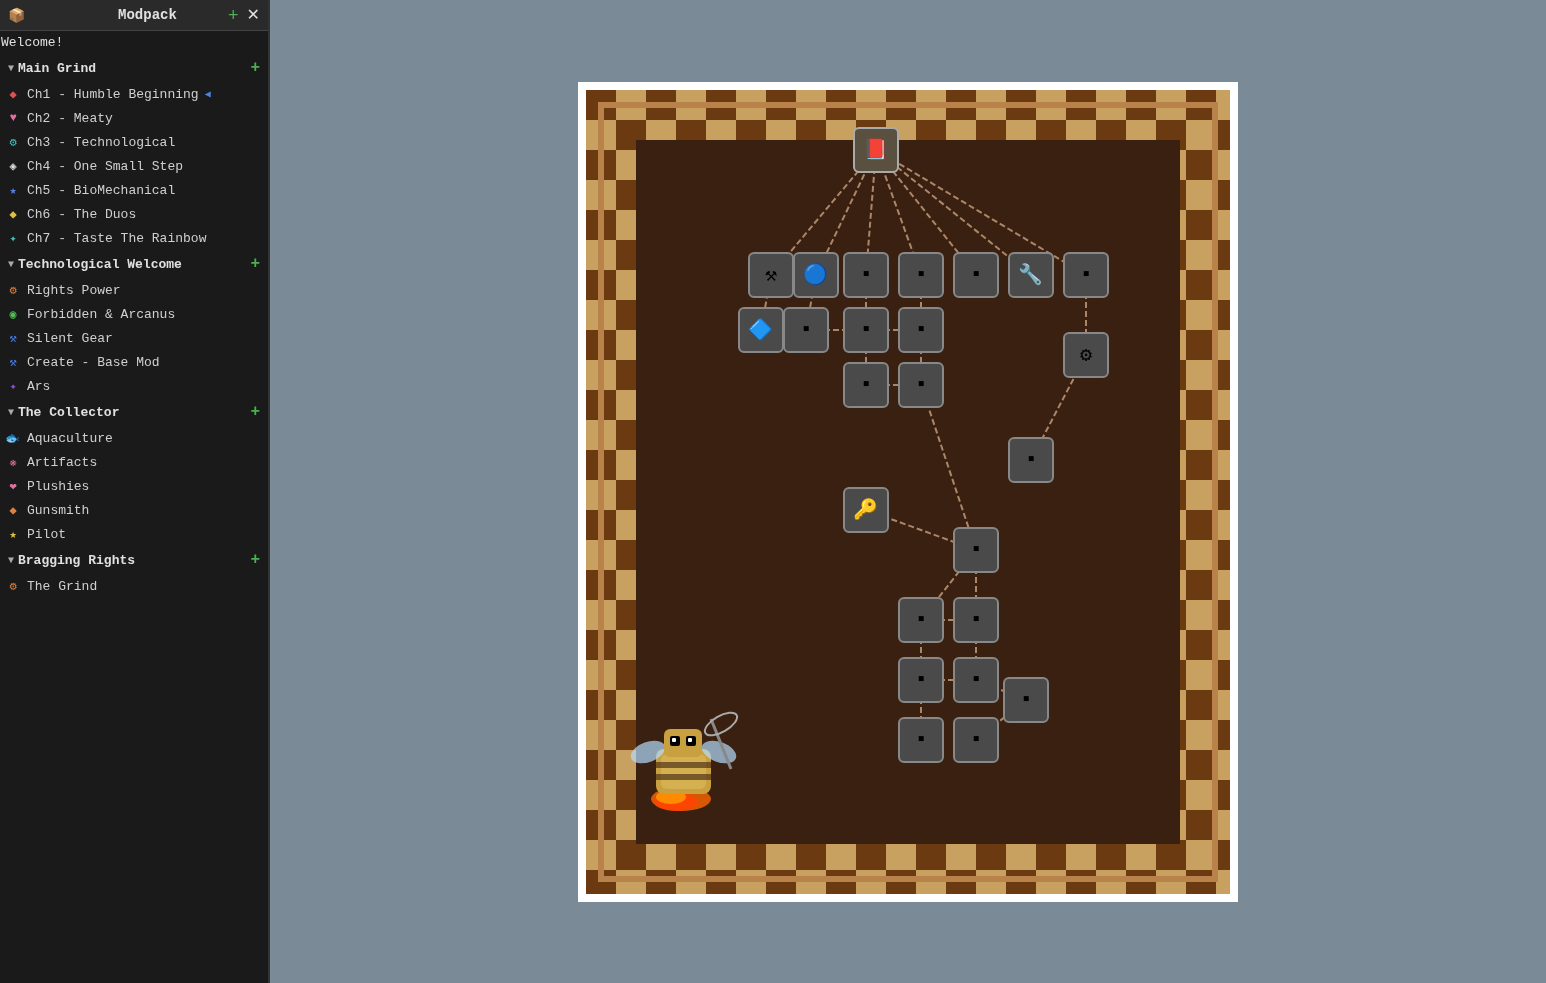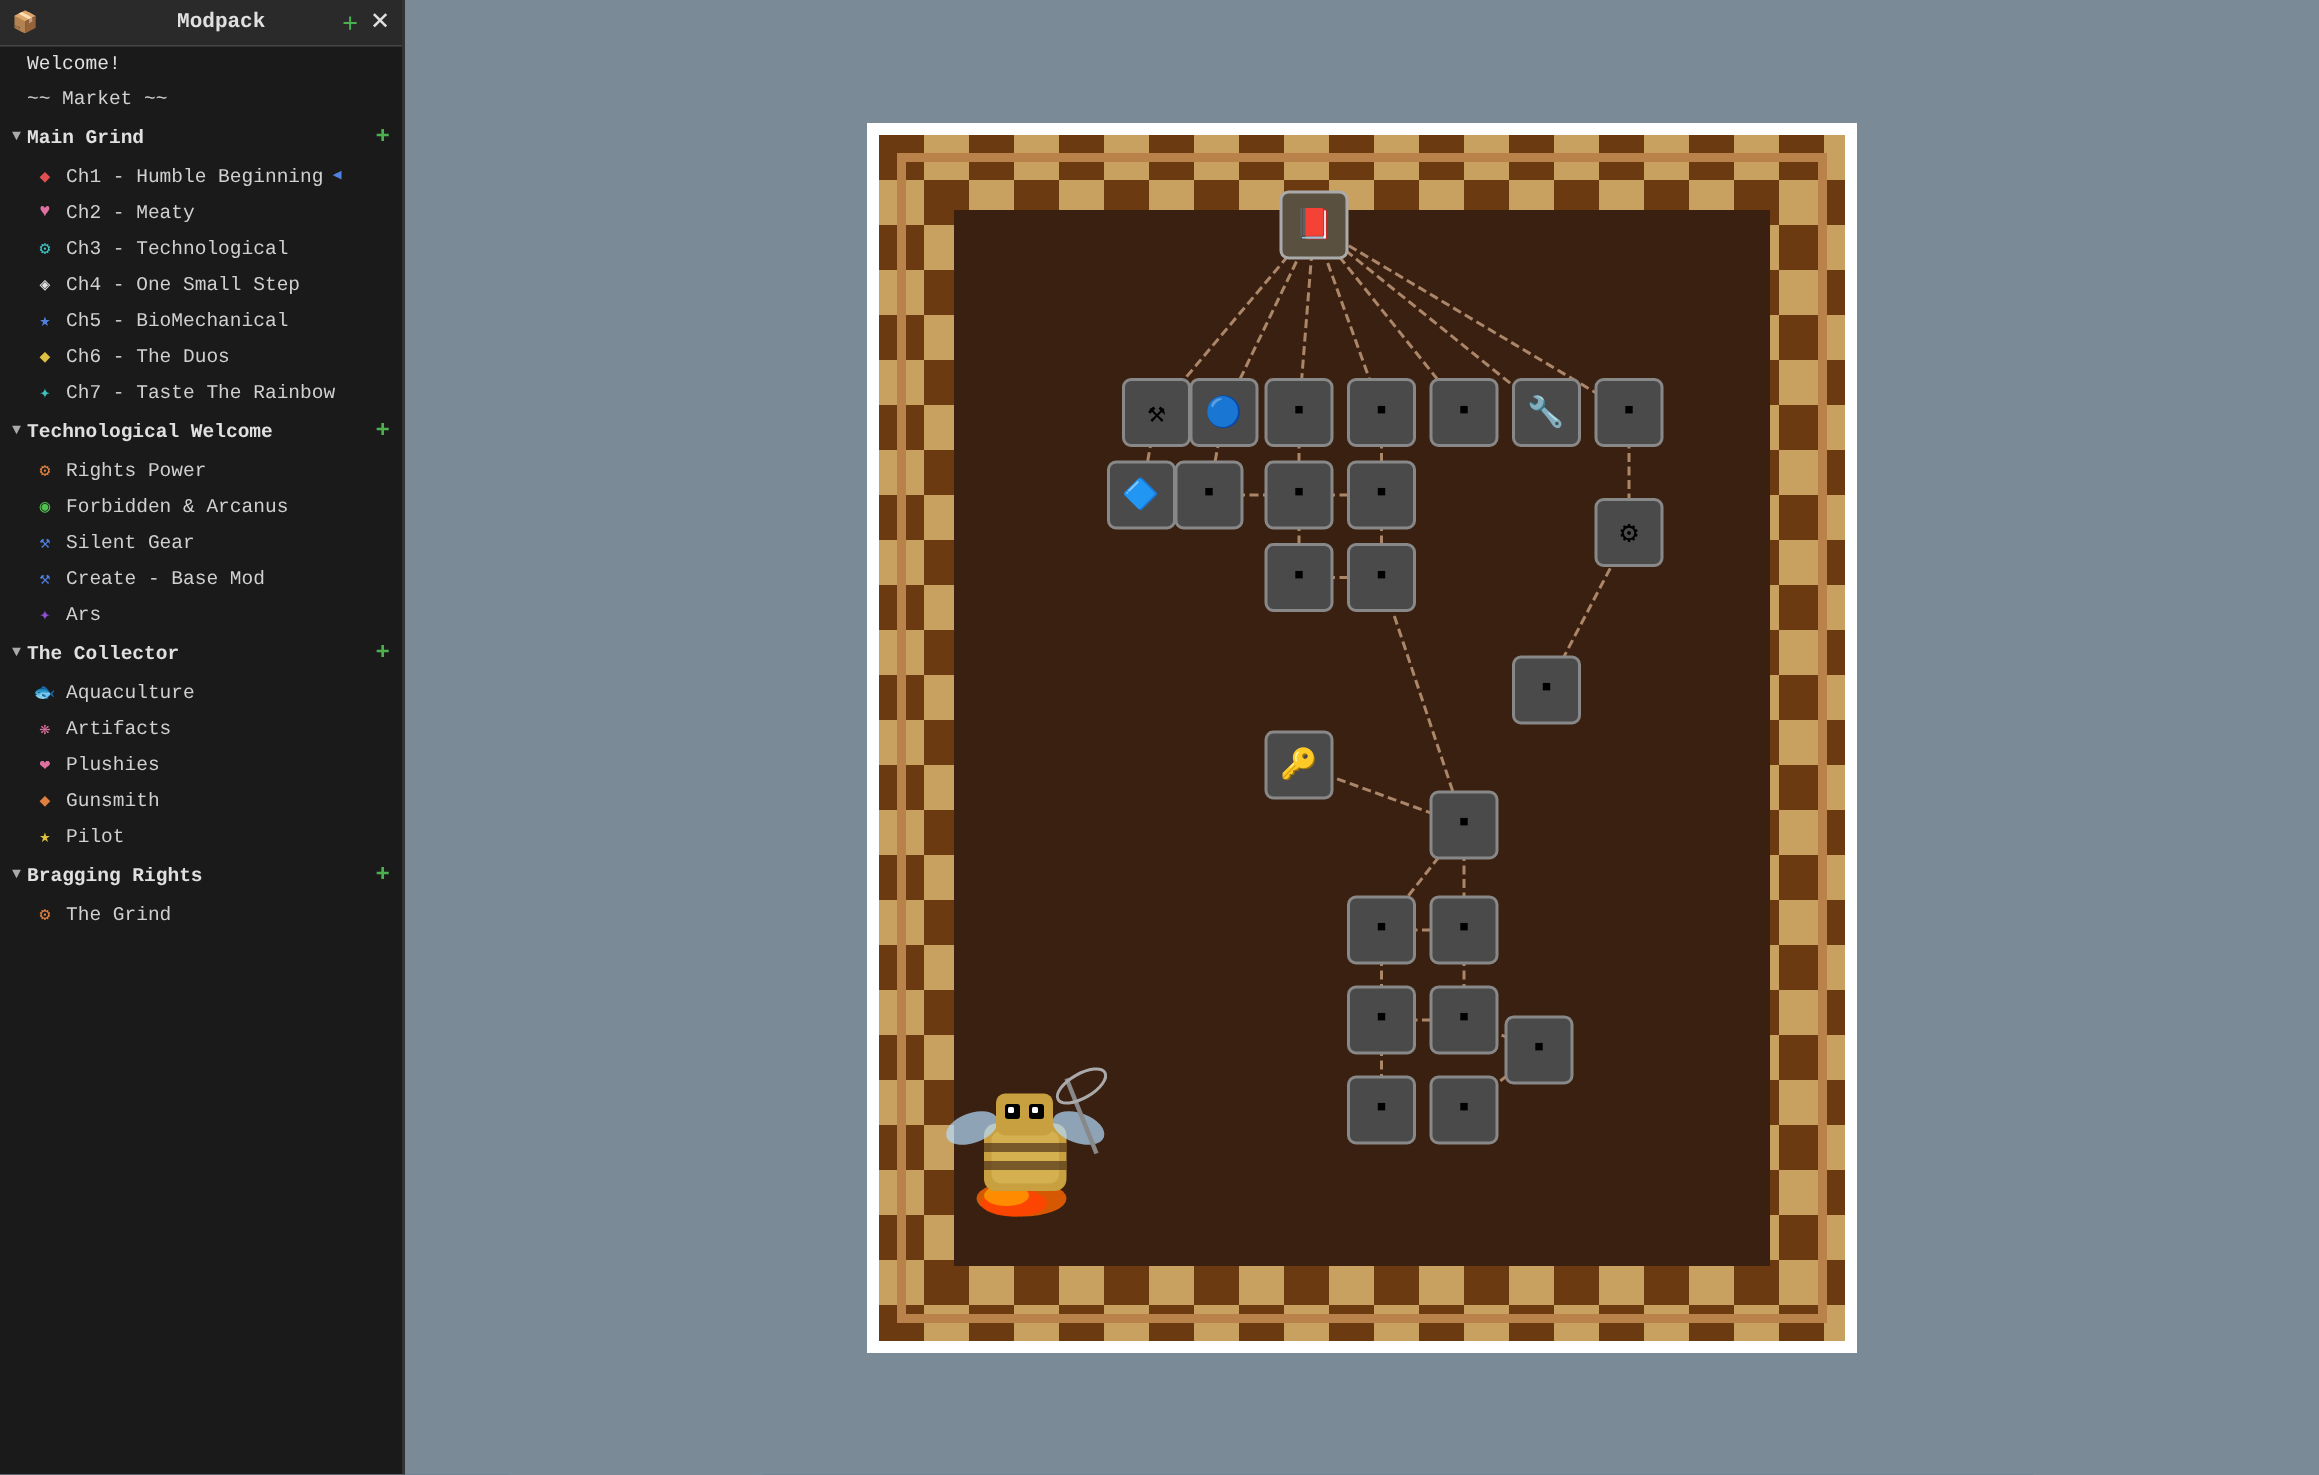--- a/index.html
+++ b/index.html
@@ -61,21 +61,21 @@
       color: #e04040;
       font-size: 16px;
       cursor: pointer;
       background: none;
       border: none;
       color: #e0e0e0;
       line-height: 1;
     }
 
     .sidebar-item {
-      padding: 4px 8px 4px 18px;
+      padding: 4px 8px 4px 1px;
       cursor: pointer;
       white-space: nowrap;
       display: flex;
       align-items: center;
       gap: 6px;
       color: #d0d0d0;
     }
     .sidebar-item.welcome { color: #e0e0e0; }
     .sidebar-item.market { color: #d0d0d0; }
 
@@ -230,23 +230,20 @@
 <div id="sidebar">
   <div class="sidebar-title-bar">
     <span class="title-icon">📦</span>
     <span>Modpack</span>
     <button class="title-btn">+</button>
     <button class="close-btn">✕</button>
   </div>
 
   <div class="sidebar-item welcome">
     <span>Welcome!</span>
-  </div>
-  <div class="sidebar-item market">
-    <span>~~ Market ~~</span>
   </div>
 
   <div class="section-header">
     <span class="chevron">▼</span>
     <span>Main Grind</span>
     <span class="add-btn">+</span>
   </div>
   <div class="section-items">
     <div class="sidebar-item">
       <span class="item-icon icon-red">◆</span>

